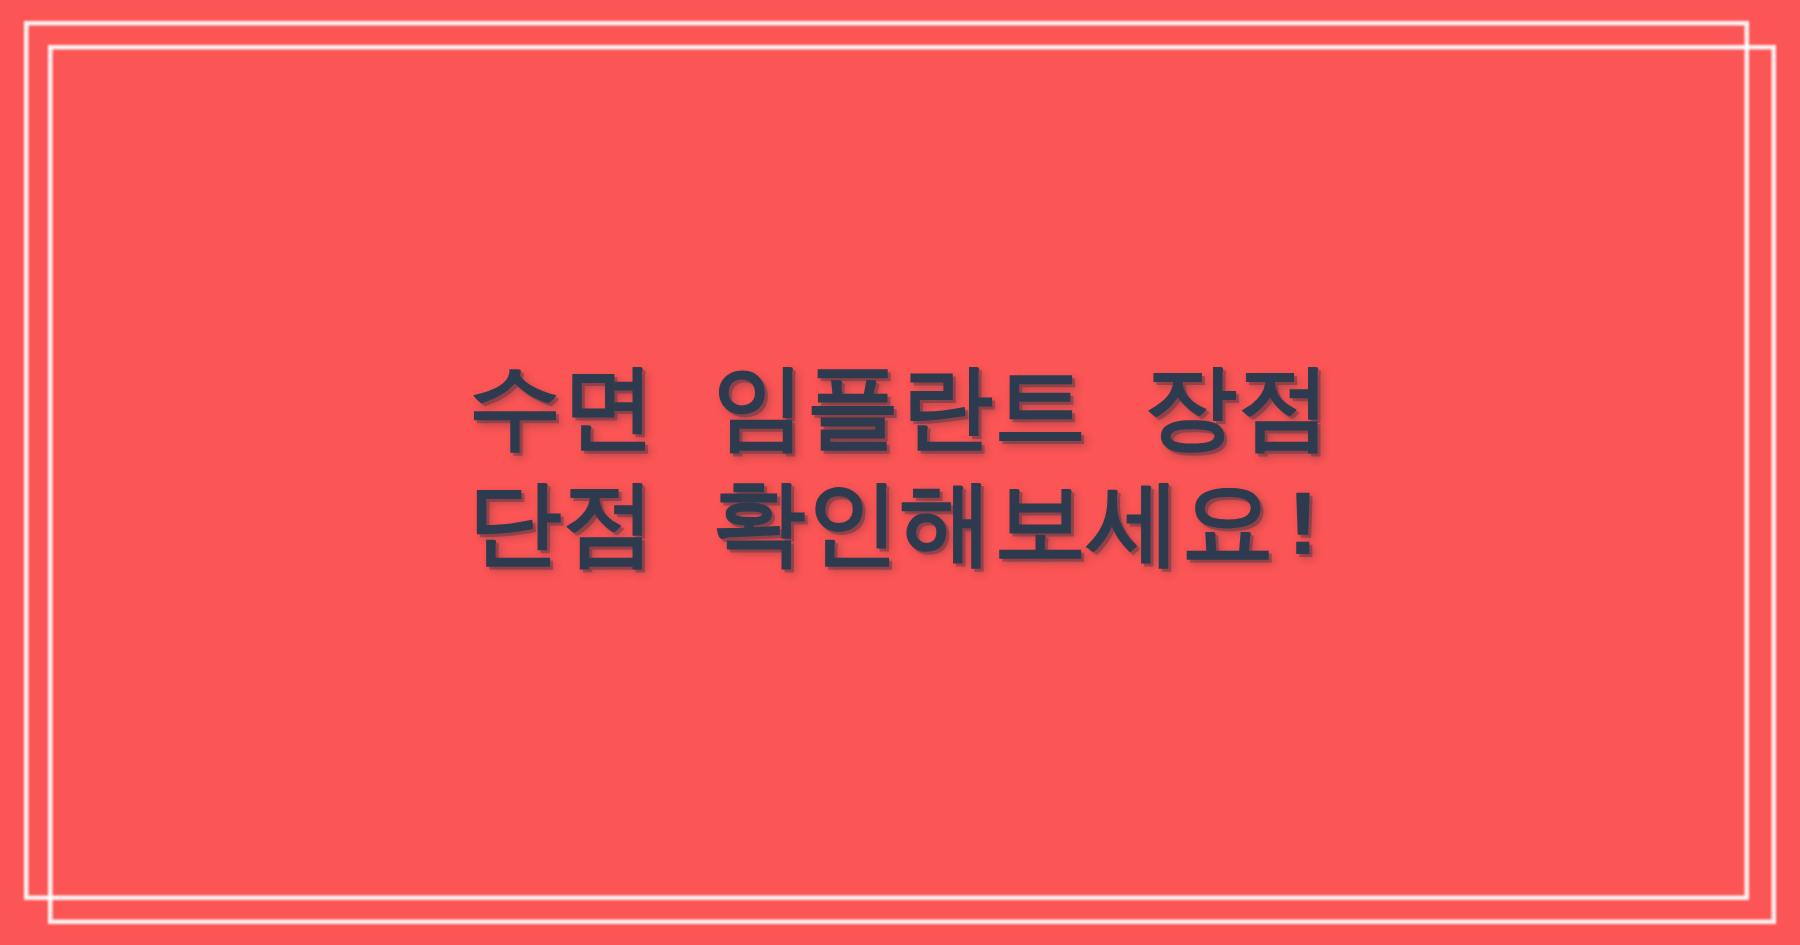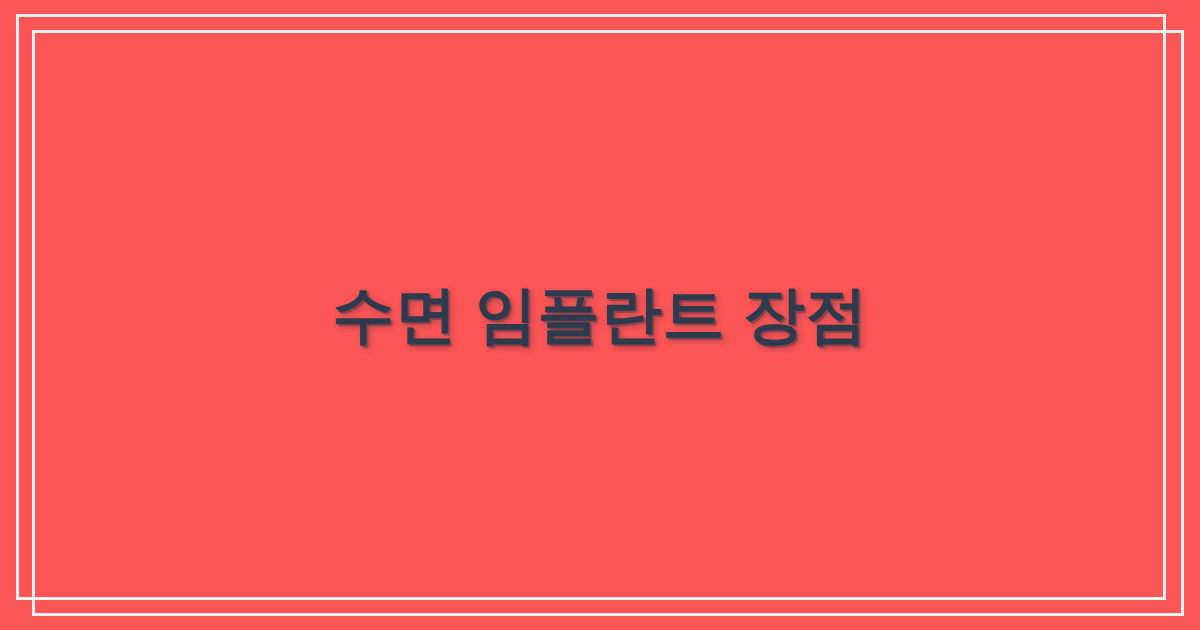--- a/index.html
+++ b/index.html
@@ -62,21 +62,21 @@
     bottom:0;
     display:flex;
     flex-direction:column;
     align-items:center;
     justify-content:center;
     gap:4px;
     padding:0 70px;
   }
 
   .headline-line {
-    font-family:Liberation Sans, sans-serif;
+    font-family:Liberation Mono, monospace;
     font-weight:bold;
     font-size:62px;
     line-height:1.17;
     letter-spacing:0.5px;
     color:#2e3b4e;
     text-align:left;
     white-space:nowrap;
     text-shadow:
       2px 2px 0 rgba(35,48,64,0.35),
       3px 3px 6px rgba(30,40,55,0.30);
@@ -86,15 +86,16 @@
 <body>
 
 <div id="banner">
 
   <div class="frame frame-outer"></div>
 
   <div class="frame frame-inner"></div>
 
   <div id="headline-block">
     <div class="headline-line">수면 임플란트 장점</div>
+    <div class="headline-line">단점 확인해보세요!</div>
   </div>
 
 </div>
 
 </body></html>

